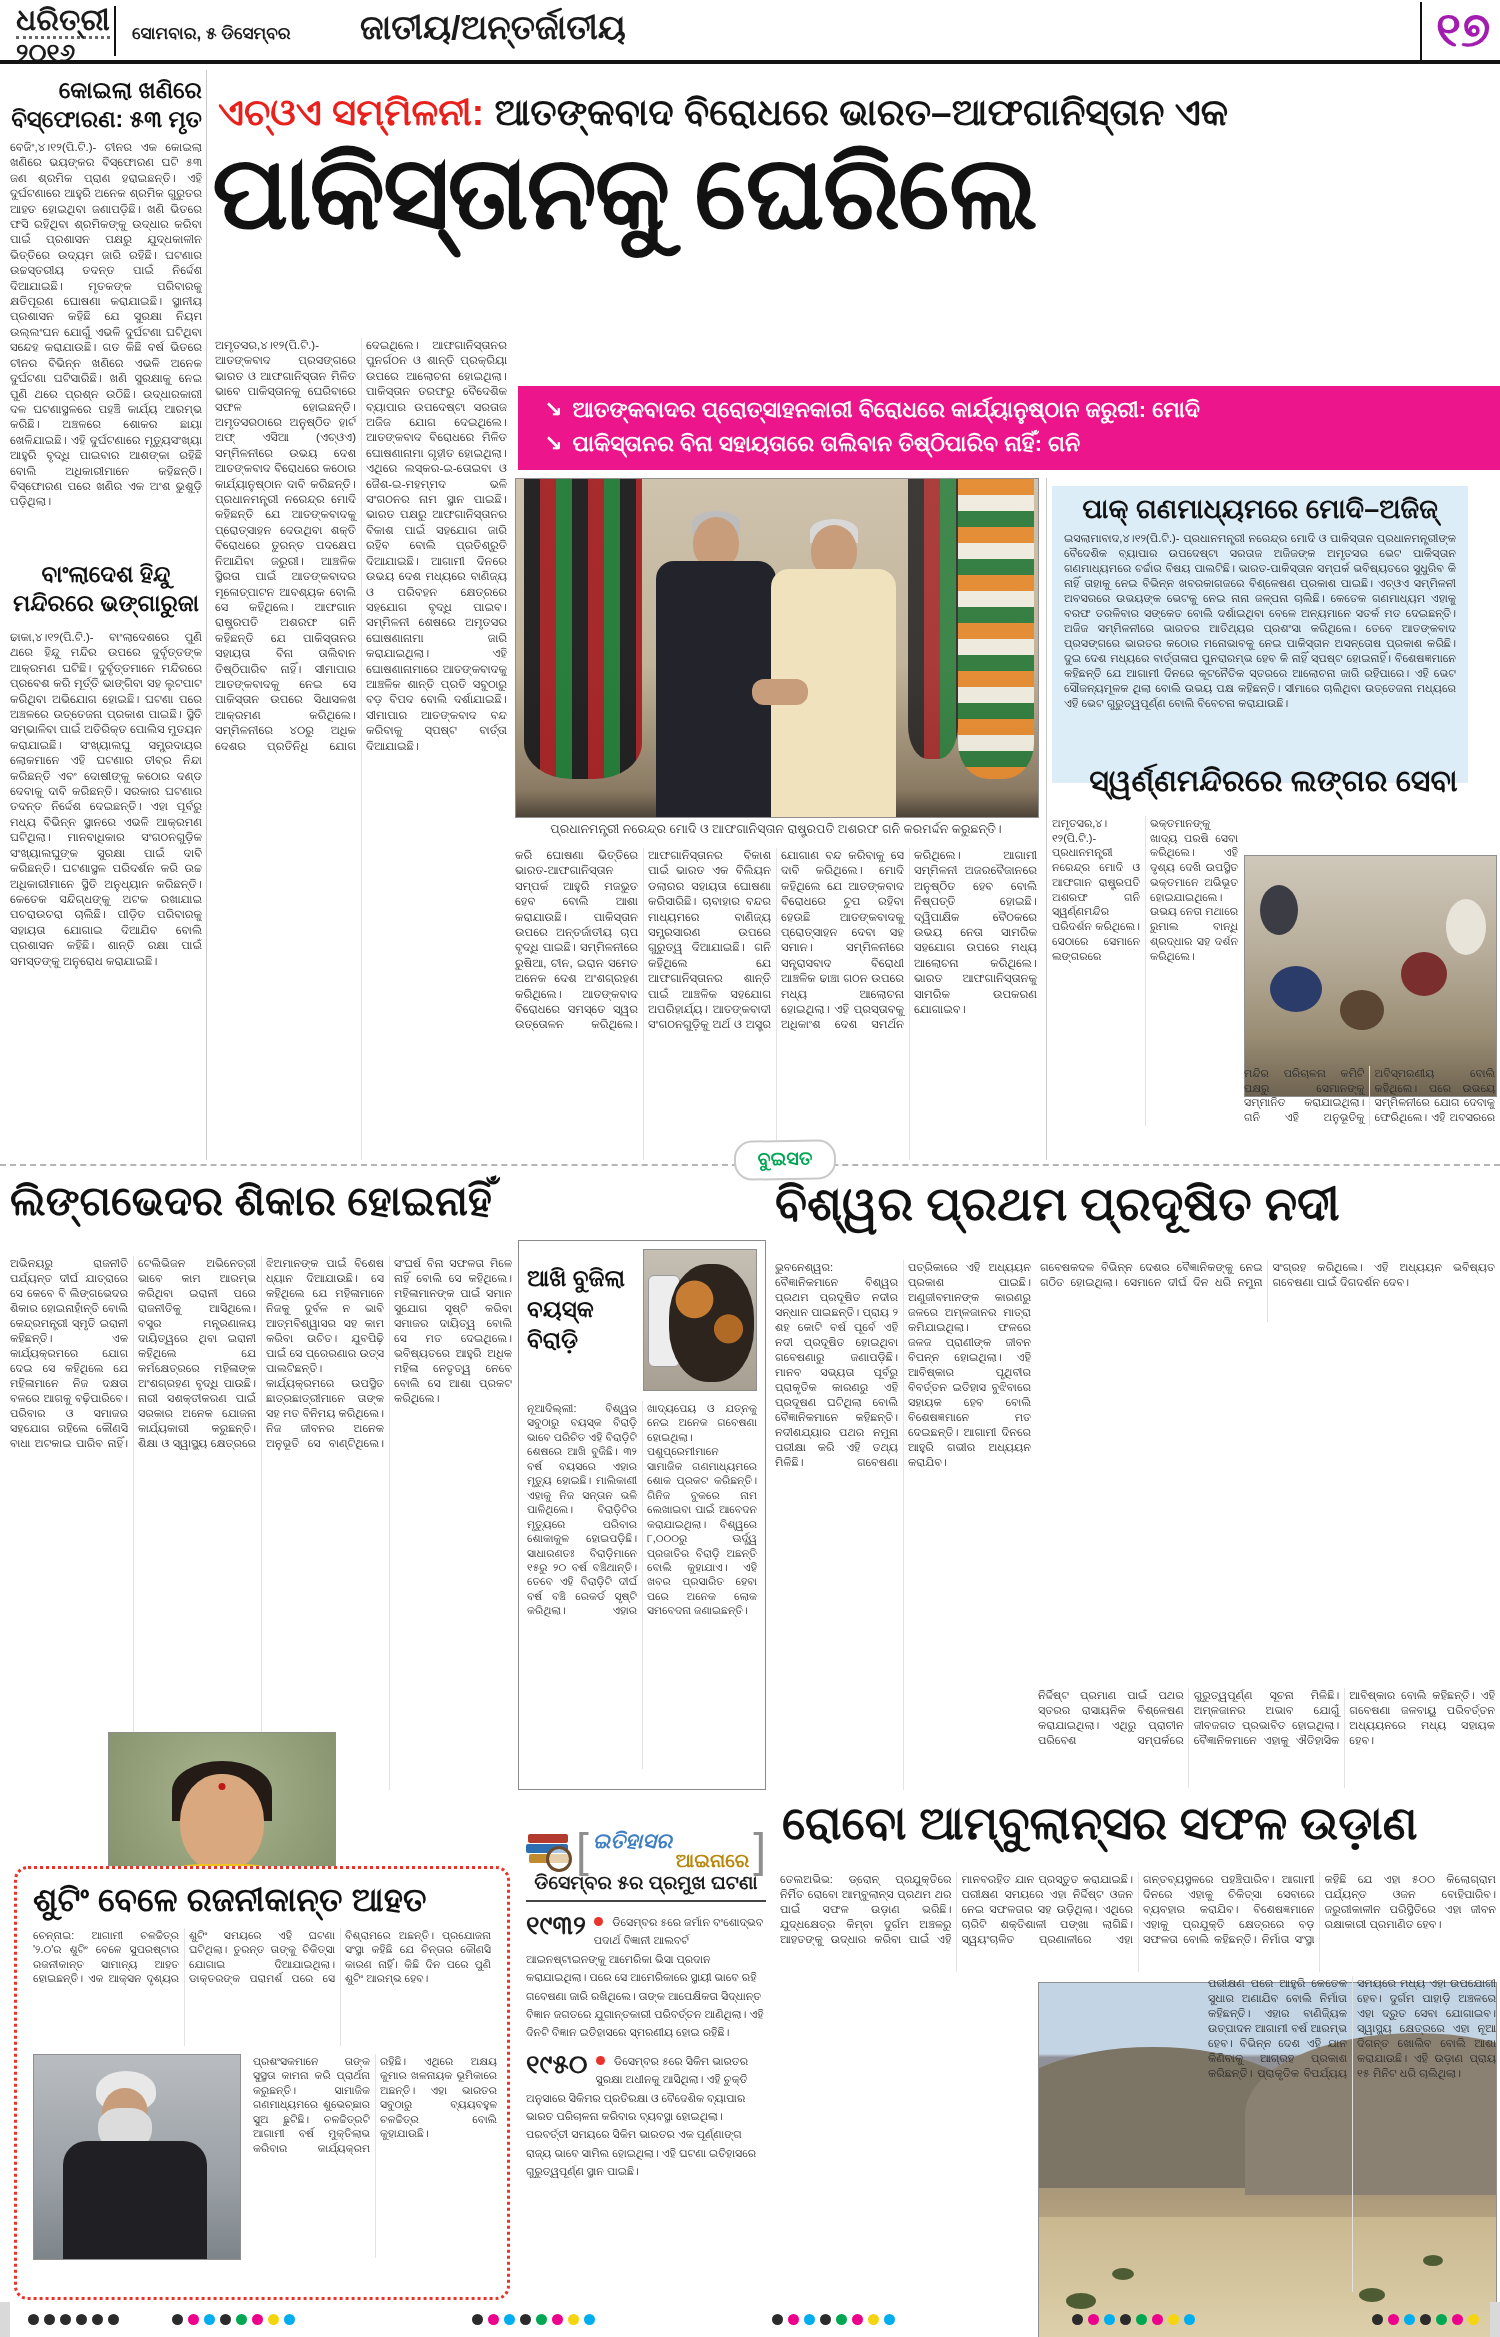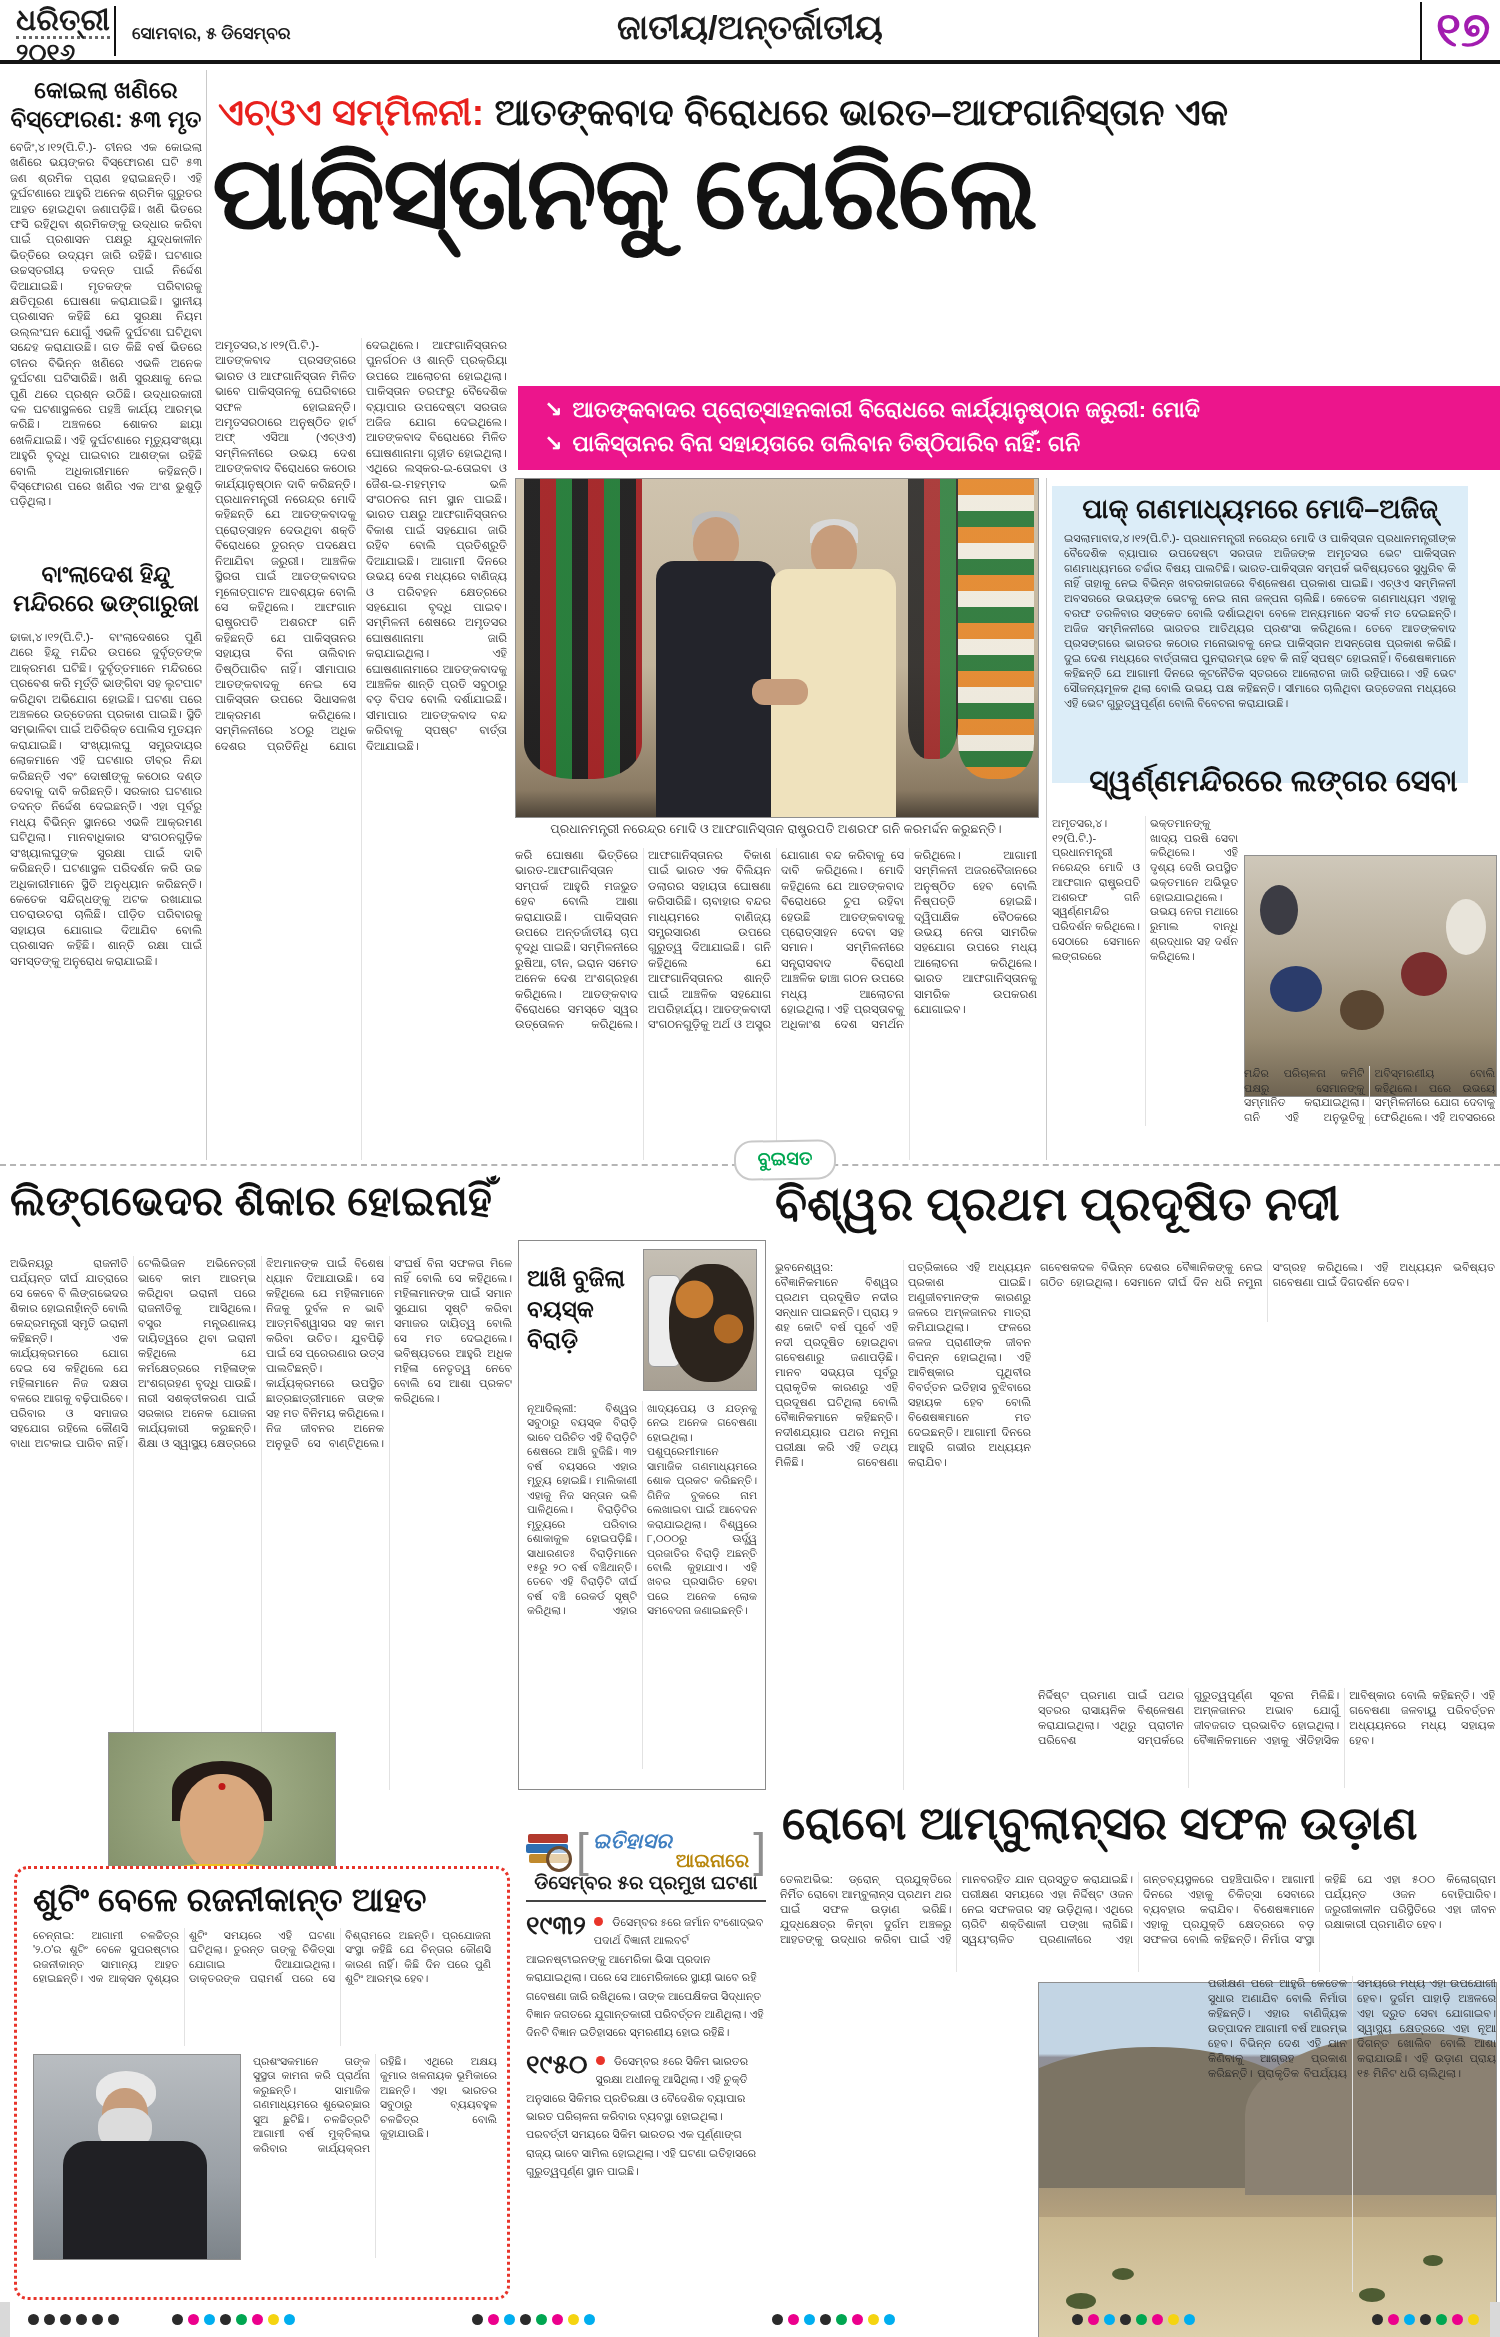--- a/index.html
+++ b/index.html
@@ -9,21 +9,21 @@
   .body-text{font-size:11.5px;line-height:1.34;text-align:justify;color:#2a2a2a;overflow:hidden;}
   .cols2{column-count:2;column-gap:10px;column-rule:1px solid #e2e2e2;}
   .cols3{column-count:3;column-gap:10px;column-rule:1px solid #e2e2e2;}
   .cols4{column-count:4;column-gap:10px;column-rule:1px solid #e2e2e2;}
   .headline{font-weight:800;color:#121212;}
   .rule-v{background:#c9c9c9;width:1px;}
   
   .masthead-title{font-size:30px;font-weight:800;border-bottom:3px dotted #666;line-height:1.05;display:inline-block;}
   .masthead-year{font-size:25px;font-weight:700;line-height:1.1;}
   .hdr-date{font-size:17px;font-weight:700;}
-  .hdr-section{font-size:34px;font-weight:800;text-align:center;}
+  .hdr-section{font-size:34px;font-weight:800;}
   .hdr-page{font-size:48px;font-weight:800;color:#a21caf;line-height:1;}
   .hdr-rule{background:#141414;height:4px;left:0;right:0;top:60px;}
   
   .banner{background:#ec158c;color:#fff;padding:7px 26px;}
   .banner-line{font-size:22px;font-weight:700;line-height:1.55;white-space:nowrap;overflow:hidden;}
   .arrow{display:inline-block;margin-right:10px;font-weight:800;}
   
   .bluebox{background:#dcedf8;}
   .dottedbox{border:3px dotted #e8342a;border-radius:14px;background:#fff;}
   .photo{border:1px solid #8f8f8f;overflow:hidden;position:relative;}
@@ -82,21 +82,21 @@
     <div class="masthead-title">ଧରିତ୍ରୀ</div>
     <div class="masthead-year">୨୦୧୬</div>
   </div>
   <div class="abs" style="left:114px;top:6px;height:50px;width:2px;background:#111;"></div>
   <div class="abs hdr-date" style="left:132px;top:24px;">ସୋମବାର, ୫ ଡିସେମ୍ବର</div>
   <div class="abs hdr-section" style="left:360px;width:780px;top:8px;">ଜାତୀୟ/ଅନ୍ତର୍ଜାତୀୟ</div>
   <div class="abs" style="left:1420px;top:2px;height:58px;width:2px;background:#111;"></div>
   <div class="abs hdr-page" style="left:1436px;top:6px;">୧୭</div>
   <div class="abs hdr-rule"></div>
 
-  <div class="abs headline" style="left:10px;top:76px;width:192px;font-size:23px;line-height:1.28;text-align:center;">କୋଇଲା ଖଣିରେ ବିସ୍ଫୋରଣ: ୫୩ ମୃତ</div>
+  <div class="abs headline" style="left:10px;top:76px;width:192px;font-size:23px;line-height:1.28;text-align:right;">କୋଇଲା ଖଣିରେ ବିସ୍ଫୋରଣ: ୫୩ ମୃତ</div>
   <div class="abs body-text" style="left:10px;top:140px;width:192px;height:404px;">ବେଜିଂ,୪।୧୨(ପି.ଟି.)- ଚୀନର ଏକ କୋଇଲା ଖଣିରେ ଭୟଙ୍କର ବିସ୍ଫୋରଣ ଘଟି ୫୩ ଜଣ ଶ୍ରମିକ ପ୍ରାଣ ହରାଇଛନ୍ତି। ଏହି ଦୁର୍ଘଟଣାରେ ଆହୁରି ଅନେକ ଶ୍ରମିକ ଗୁରୁତର ଆହତ ହୋଇଥିବା ଜଣାପଡ଼ିଛି। ଖଣି ଭିତରେ ଫସି ରହିଥିବା ଶ୍ରମିକଙ୍କୁ ଉଦ୍ଧାର କରିବା ପାଇଁ ପ୍ରଶାସନ ପକ୍ଷରୁ ଯୁଦ୍ଧକାଳୀନ ଭିତ୍ତିରେ ଉଦ୍ୟମ ଜାରି ରହିଛି। ଘଟଣାର ଉଚ୍ଚସ୍ତରୀୟ ତଦନ୍ତ ପାଇଁ ନିର୍ଦ୍ଦେଶ ଦିଆଯାଇଛି। ମୃତକଙ୍କ ପରିବାରକୁ କ୍ଷତିପୂରଣ ଘୋଷଣା କରାଯାଇଛି। ସ୍ଥାନୀୟ ପ୍ରଶାସନ କହିଛି ଯେ ସୁରକ୍ଷା ନିୟମ ଉଲ୍ଲଂଘନ ଯୋଗୁଁ ଏଭଳି ଦୁର୍ଘଟଣା ଘଟିଥିବା ସନ୍ଦେହ କରାଯାଉଛି। ଗତ କିଛି ବର୍ଷ ଭିତରେ ଚୀନର ବିଭିନ୍ନ ଖଣିରେ ଏଭଳି ଅନେକ ଦୁର୍ଘଟଣା ଘଟିସାରିଛି। ଖଣି ସୁରକ୍ଷାକୁ ନେଇ ପୁଣି ଥରେ ପ୍ରଶ୍ନ ଉଠିଛି। ଉଦ୍ଧାରକାରୀ ଦଳ ଘଟଣାସ୍ଥଳରେ ପହଞ୍ଚି କାର୍ଯ୍ୟ ଆରମ୍ଭ କରିଛି। ଅଞ୍ଚଳରେ ଶୋକର ଛାୟା ଖେଳିଯାଇଛି। ଏହି ଦୁର୍ଘଟଣାରେ ମୃତ୍ୟୁସଂଖ୍ୟା ଆହୁରି ବୃଦ୍ଧି ପାଇବାର ଆଶଙ୍କା ରହିଛି ବୋଲି ଅଧିକାରୀମାନେ କହିଛନ୍ତି। ବିସ୍ଫୋରଣ ପରେ ଖଣିର ଏକ ଅଂଶ ଭୁଶୁଡ଼ି ପଡ଼ିଥିଲା।</div>
   <div class="abs headline" style="left:10px;top:560px;width:192px;font-size:23px;line-height:1.28;text-align:center;">ବାଂଲାଦେଶ ହିନ୍ଦୁ ମନ୍ଦିରରେ ଭଙ୍ଗାରୁଜା</div>
   <div class="abs body-text" style="left:10px;top:630px;width:192px;height:528px;">ଢାକା,୪।୧୨(ପି.ଟି.)- ବାଂଲାଦେଶରେ ପୁଣି ଥରେ ହିନ୍ଦୁ ମନ୍ଦିର ଉପରେ ଦୁର୍ବୃତ୍ତଙ୍କ ଆକ୍ରମଣ ଘଟିଛି। ଦୁର୍ବୃତ୍ତମାନେ ମନ୍ଦିରରେ ପ୍ରବେଶ କରି ମୂର୍ତ୍ତି ଭାଙ୍ଗିବା ସହ ଲୁଟପାଟ କରିଥିବା ଅଭିଯୋଗ ହୋଇଛି। ଘଟଣା ପରେ ଅଞ୍ଚଳରେ ଉତ୍ତେଜନା ପ୍ରକାଶ ପାଇଛି। ସ୍ଥିତି ସମ୍ଭାଳିବା ପାଇଁ ଅତିରିକ୍ତ ପୋଲିସ ମୁତୟନ କରାଯାଇଛି। ସଂଖ୍ୟାଲଘୁ ସମ୍ପ୍ରଦାୟର ଲୋକମାନେ ଏହି ଘଟଣାର ତୀବ୍ର ନିନ୍ଦା କରିଛନ୍ତି ଏବଂ ଦୋଷୀଙ୍କୁ କଠୋର ଦଣ୍ଡ ଦେବାକୁ ଦାବି କରିଛନ୍ତି। ସରକାର ଘଟଣାର ତଦନ୍ତ ନିର୍ଦ୍ଦେଶ ଦେଇଛନ୍ତି। ଏହା ପୂର୍ବରୁ ମଧ୍ୟ ବିଭିନ୍ନ ସ୍ଥାନରେ ଏଭଳି ଆକ୍ରମଣ ଘଟିଥିଲା। ମାନବାଧିକାର ସଂଗଠନଗୁଡ଼ିକ ସଂଖ୍ୟାଲଘୁଙ୍କ ସୁରକ୍ଷା ପାଇଁ ଦାବି କରିଛନ୍ତି। ଘଟଣାସ୍ଥଳ ପରିଦର୍ଶନ କରି ଉଚ୍ଚ ଅଧିକାରୀମାନେ ସ୍ଥିତି ଅନୁଧ୍ୟାନ କରିଛନ୍ତି। କେତେକ ସନ୍ଦିଗ୍ଧଙ୍କୁ ଅଟକ ରଖାଯାଇ ପଚରାଉଚରା ଚାଲିଛି। ପୀଡ଼ିତ ପରିବାରକୁ ସହାୟତା ଯୋଗାଇ ଦିଆଯିବ ବୋଲି ପ୍ରଶାସନ କହିଛି। ଶାନ୍ତି ରକ୍ଷା ପାଇଁ ସମସ୍ତଙ୍କୁ ଅନୁରୋଧ କରାଯାଇଛି।</div>
   <div class="abs rule-v" style="left:206px;top:70px;height:1090px;"></div>
 
   <div class="abs" style="left:218px;top:92px;width:824px;font-size:37px;white-space:nowrap;">
     <span class="kicker-red">ଏଚ୍‌ଓଏ ସମ୍ମିଳନୀ:</span>
     <span class="kicker-black">ଆତଙ୍କବାଦ ବିରୋଧରେ ଭାରତ–ଆଫଗାନିସ୍ତାନ ଏକ</span>
   </div>
   <div class="abs headline" style="left:212px;top:140px;width:832px;font-size:102px;letter-spacing:-2px;line-height:1.05;white-space:nowrap;">ପାକିସ୍ତାନକୁ ଘେରିଲେ</div>

